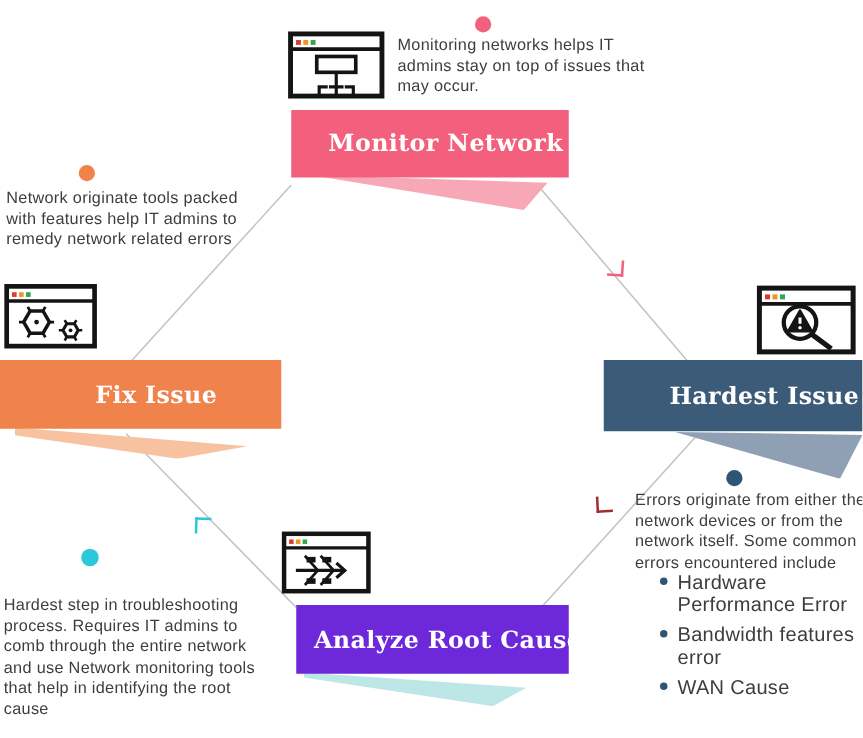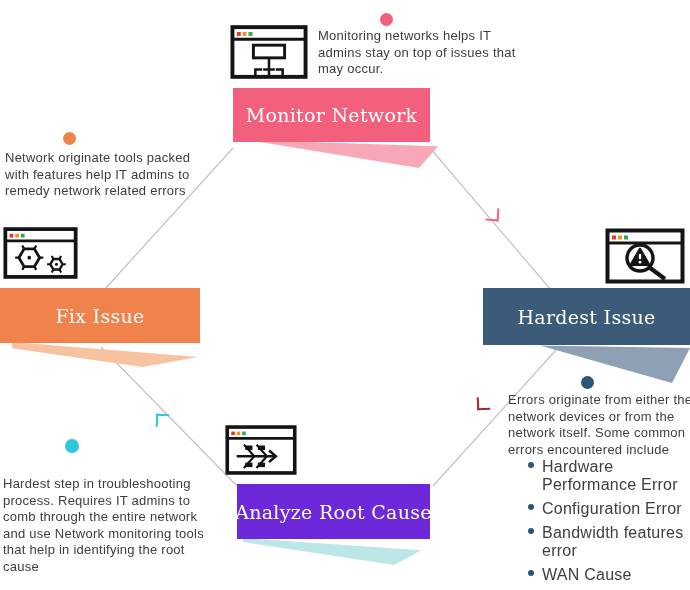--- a/index.html
+++ b/index.html
@@ -5,21 +5,21 @@
   html,body{margin:0;padding:0;background:#ffffff;}
   .canvas{
     position:relative;width:690px;height:590px;background:#fff;overflow:hidden;
     font-family:"Liberation Sans",sans-serif;color:#3d3d3d;
   }
   .lines-svg{position:absolute;left:0;top:0;z-index:0;}
   
   .banner{
     position:absolute;z-index:2;display:flex;align-items:center;justify-content:center;
     color:#fff;font-family:"DejaVu Serif","Liberation Serif",serif;
-    font-weight:400;font-size:19px;letter-spacing:.3px;white-space:nowrap;
+    font-weight:700;font-size:19px;letter-spacing:.3px;white-space:nowrap;padding-left:25px;
   }
   .ribbon{position:absolute;z-index:1;}
   .banner-monitor{left:233px;top:88px;width:197px;height:54px;}
   .ribbon-monitor{left:248px;top:140px;width:190px;height:28px;
     clip-path:polygon(0 0,100% 22%,90% 100%);}
   .banner-identify{left:483px;top:288px;width:207px;height:57px;}
   .ribbon-identify{left:540px;top:344px;width:150px;height:39px;
     clip-path:polygon(0 4%,100% 10%,88% 100%);}
   .banner-analyze{left:237px;top:484px;width:193px;height:55px;}
   .ribbon-analyze{left:243px;top:538px;width:178px;height:27px;
@@ -108,24 +108,20 @@
   <div class="ribbon ribbon-identify" style="background-color: rgb(143, 160, 180);"></div>
   <div class="dot dot-identify" style="background-color: rgb(47, 85, 117);"></div>
   <div class="note note-identify">Errors originate from either the network devices or from the network  itself. Some common errors  encountered include</div>
   <ul class="bullets">
     <li>
       <span class="bullet-mark" style="background-color: rgb(47, 85, 117);"></span>
       <span>Hardware Performance Error</span>
     </li>
     <li>
       <span class="bullet-mark" style="background-color: rgb(47, 85, 117);"></span>
-      <span>Configuration Error</span>
-    </li>
-    <li>
-      <span class="bullet-mark" style="background-color: rgb(47, 85, 117);"></span>
       <span>Bandwidth features error</span>
     </li>
     <li>
       <span class="bullet-mark" style="background-color: rgb(47, 85, 117);"></span>
       <span>WAN Cause</span>
     </li>
   </ul>
 
   <svg class="stage-icon icon-analyze" viewBox="0 0 80 56">
     <rect class="ic" x="2.5" y="2.5" width="75" height="51" stroke-width="4" fill="#fff"></rect>

